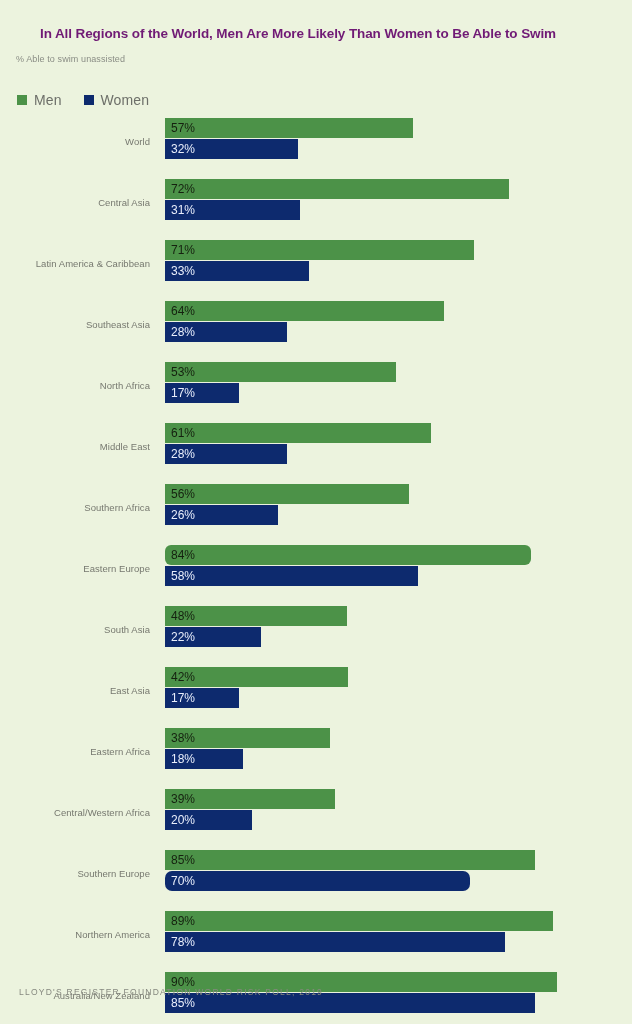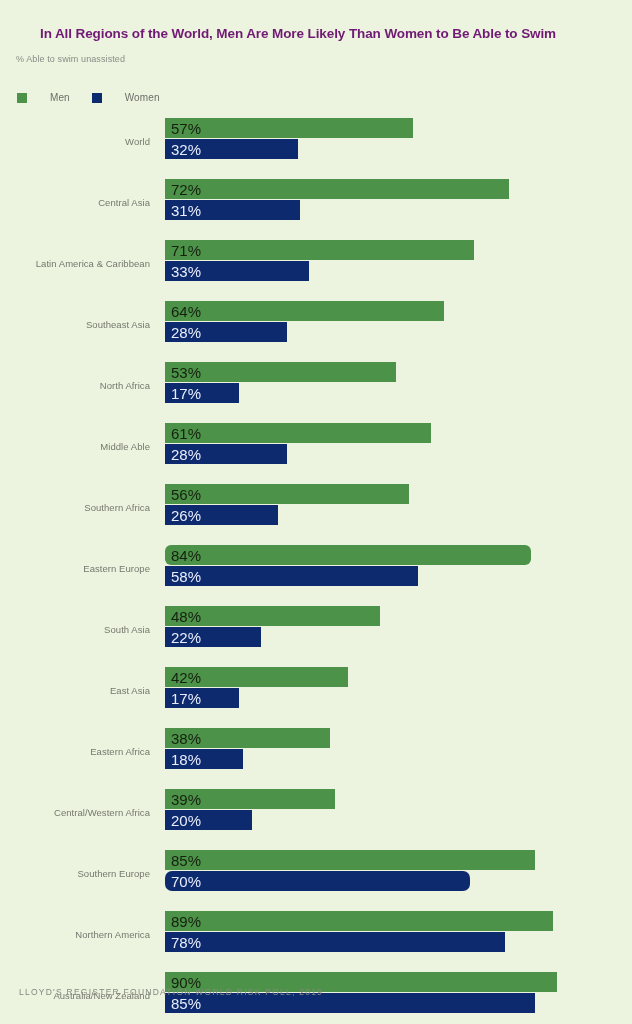--- a/index.html
+++ b/index.html
@@ -57,24 +57,23 @@
     display: flex;
     align-items: center;
     gap: 7px;
   }
   .legend-swatch {
     width: 10px;
     height: 10px;
     display: block;
   }
   .legend-label {
-    font-size: 10px;
+    font-size: 14px;
     color: #6d6f69;
     letter-spacing: 0.1px;
-    margin-left: 16px;
   }
 
   
   .plot {
     position: absolute;
     left: 0;
     top: 114px;
     width: 632px;
   }
   .row {
@@ -107,21 +106,21 @@
     margin-bottom: 1px;
   }
   .bar.women {
     background: #0d2a6e;
   }
   .bar-value {
     position: absolute;
     left: 6px;
     top: 50%;
     transform: translateY(-50%);
-    font-size: 15px;
+    font-size: 12px;
     line-height: 1;
     white-space: nowrap;
   }
   .bar.men .bar-value {
     color: #15210f;
   }
   .bar.women .bar-value {
     color: #e9eefb;
   }
 
@@ -206,21 +205,21 @@
         <div class="bars">
           <div class="bar men" style="width: 230.868px;">
             <span class="bar-value">53%</span>
           </div>
           <div class="bar women" style="width: 74.052px;">
             <span class="bar-value">17%</span>
           </div>
         </div>
       </div>
       <div class="row">
-        <div class="row-label">Middle Able</div>
+        <div class="row-label">Middle East</div>
         <div class="bars">
           <div class="bar men" style="width: 265.716px;">
             <span class="bar-value">61%</span>
           </div>
           <div class="bar women" style="width: 121.968px;">
             <span class="bar-value">28%</span>
           </div>
         </div>
       </div>
       <div class="row">
@@ -241,21 +240,21 @@
             <span class="bar-value">84%</span>
           </div>
           <div class="bar women" style="width: 252.648px;">
             <span class="bar-value">58%</span>
           </div>
         </div>
       </div>
       <div class="row">
         <div class="row-label">South Asia</div>
         <div class="bars">
-          <div class="bar men" style="width: 215px;">
+          <div class="bar men" style="width: 182px;">
             <span class="bar-value">48%</span>
           </div>
           <div class="bar women" style="width: 95.832px;">
             <span class="bar-value">22%</span>
           </div>
         </div>
       </div>
       <div class="row">
         <div class="row-label">East Asia</div>
         <div class="bars">

